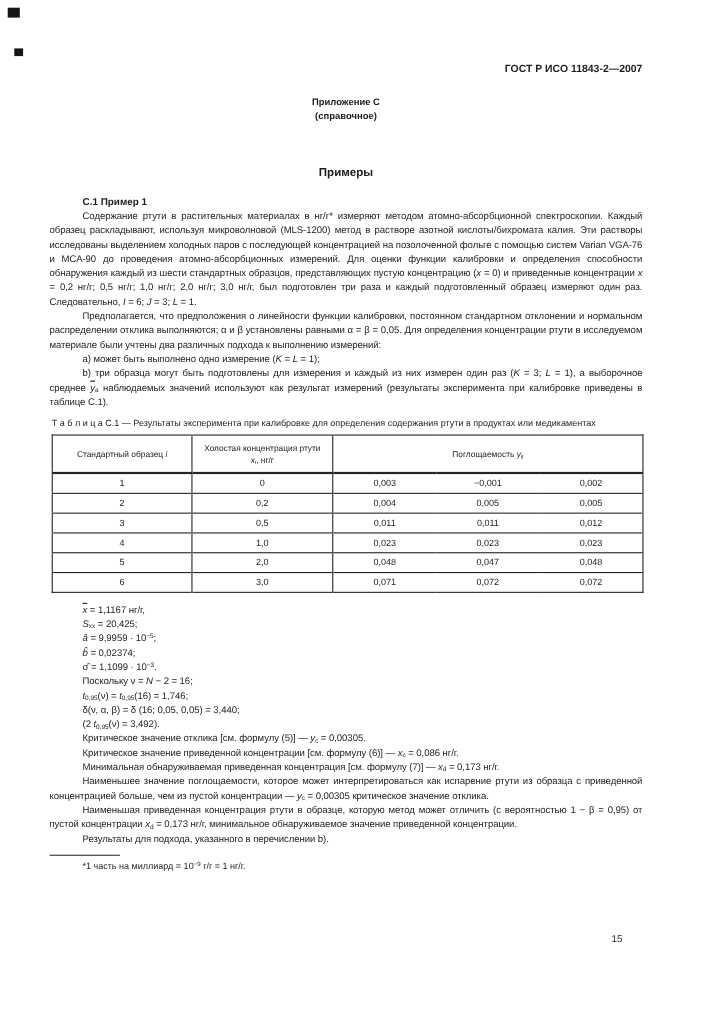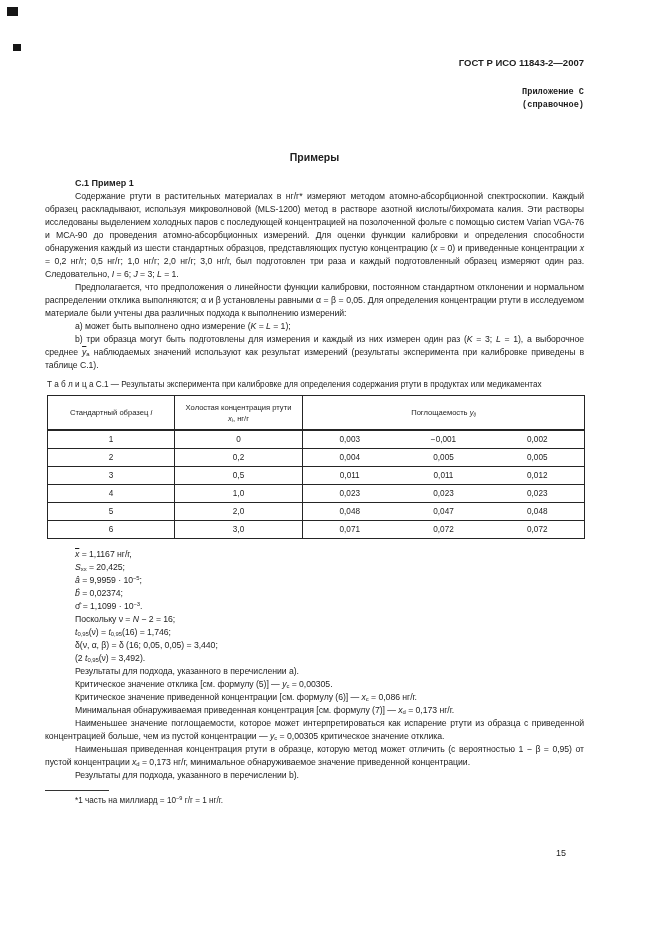--- a/index.html
+++ b/index.html
@@ -2,21 +2,21 @@
 <html><head>
 <meta charset="utf-8">
 <style>
   html,body{margin:0;padding:0;background:#fff;}
   .page{
     position:relative;width:628px;height:936px;background:#ffffff;overflow:hidden;
     font-family:"Liberation Sans",sans-serif;color:#1d1d1d;
   }
   .content{padding:57px 44px 0 45px;}
   .doc-code{text-align:right;font-weight:bold;font-size:9.5px;line-height:12px;margin-bottom:17px;}
-  .annex{text-align:right;font-weight:bold;font-size:8.6px;line-height:13px;font-family:Liberation Mono, monospace;}
+  .annex{text-align:center;font-weight:bold;font-size:8.6px;line-height:13px;}
   .main-title{text-align:center;font-weight:bold;font-size:10.5px;line-height:14px;margin-top:38px;}
   .example-heading{font-weight:bold;font-size:9px;line-height:13px;margin:13px 0 0 30px;}
   p.para{margin:0;font-size:8.7px;line-height:13px;text-align:justify;text-indent:30px;letter-spacing:-0.05px;}
   .caption{margin:7px 0 0 2px;font-size:8.2px;line-height:12px;text-align:justify;text-indent:0;}
   table.cal-table{border-collapse:collapse;table-layout:fixed;width:537px;margin:4px 0 0 2px;border:1.5px solid #252525;}
   table.cal-table th{font-weight:normal;font-size:7.6px;line-height:11px;height:33px;text-align:center;vertical-align:middle;padding:0 8px;border-bottom:2px solid #252525;}
   table.cal-table td{font-size:8.2px;line-height:12px;height:17px;text-align:center;vertical-align:middle;padding:0;}
   table.cal-table .vl{border-right:1px solid #252525;}
   table.cal-table tbody tr + tr td{border-top:1px solid #252525;}
   .stats{margin-top:9px;}
@@ -119,21 +119,20 @@
       <div class="line"><i>â</i> = 9,9959 · 10<sup>−5</sup>;</div>
       <div class="line"><i>b̂</i> = 0,02374;</div>
       <div class="line">σ̂ = 1,1099 · 10<sup>−3</sup>.</div>
       <div class="line">Поскольку ν = <i>N</i> − 2 = 16;</div>
       <div class="line"><i>t</i><sub>0,95</sub>(ν) = <i>t</i><sub>0,95</sub>(16) = 1,746;</div>
       <div class="line">δ(ν, α, β) =  δ (16; 0,05, 0,05) = 3,440;</div>
       <div class="line">(2 <i>t</i><sub>0,95</sub>(ν) = 3,492).</div>
     </div>
 
     <div class="results">
-      <div class="line">Результаты для подхода, указанного в перечислении а).</div>
       <div class="line">Критическое значение отклика [см. формулу  (5)] — <i>y</i><sub>c</sub> = 0,00305.</div>
       <div class="line">Критическое значение приведенной концентрации [см. формулу  (6)] — <i>x</i><sub>c</sub> = 0,086 нг/г.</div>
       <div class="line">Минимальная обнаруживаемая приведенная концентрация [см. формулу  (7)] — <i>x</i><sub>d</sub> = 0,173 нг/г.</div>
       <p class="para">Наименьшее значение поглощаемости, которое может интерпретироваться как испарение ртути из образца с приведенной концентрацией больше, чем из пустой концентрации — <i>y</i><sub>c</sub> = 0,00305 критическое значение отклика.</p>
       <p class="para">Наименьшая приведенная концентрация ртути в образце, которую метод может отличить (с вероятностью 1 − β = 0,95) от пустой концентрации <i>x</i><sub>d</sub> = 0,173 нг/г, минимальное обнаруживаемое значение приведенной концентрации.</p>
       <div class="line">Результаты для подхода, указанного в перечислении b).</div>
     </div>
 
     <div class="footnote-rule"></div>
     <div class="footnote">*1 часть на миллиард = 10<sup>−9</sup> г/г = 1 нг/г.</div>

